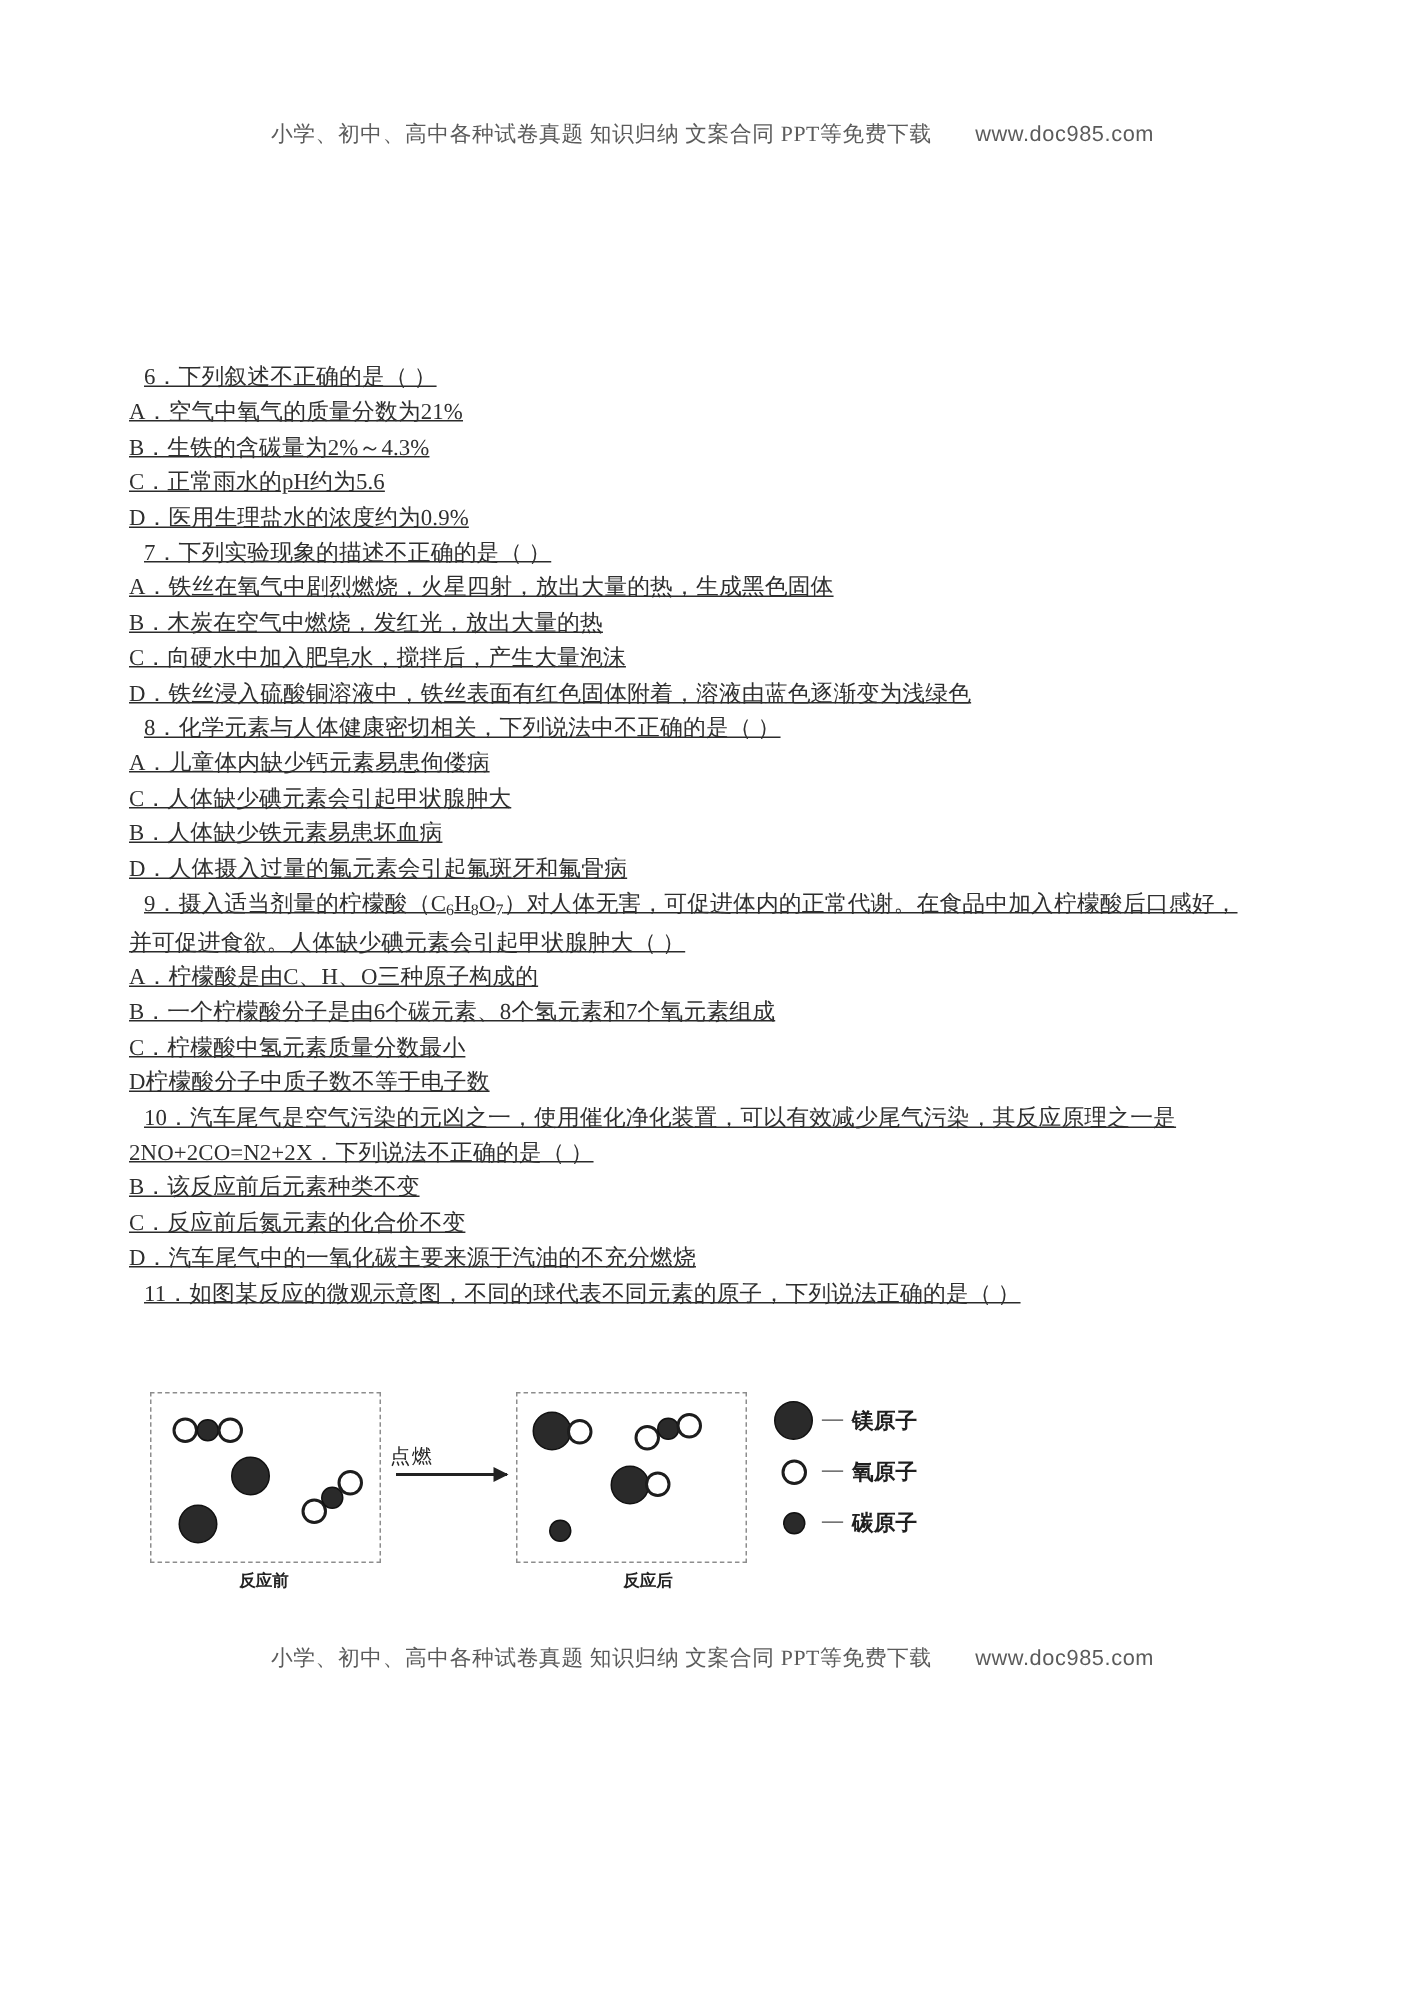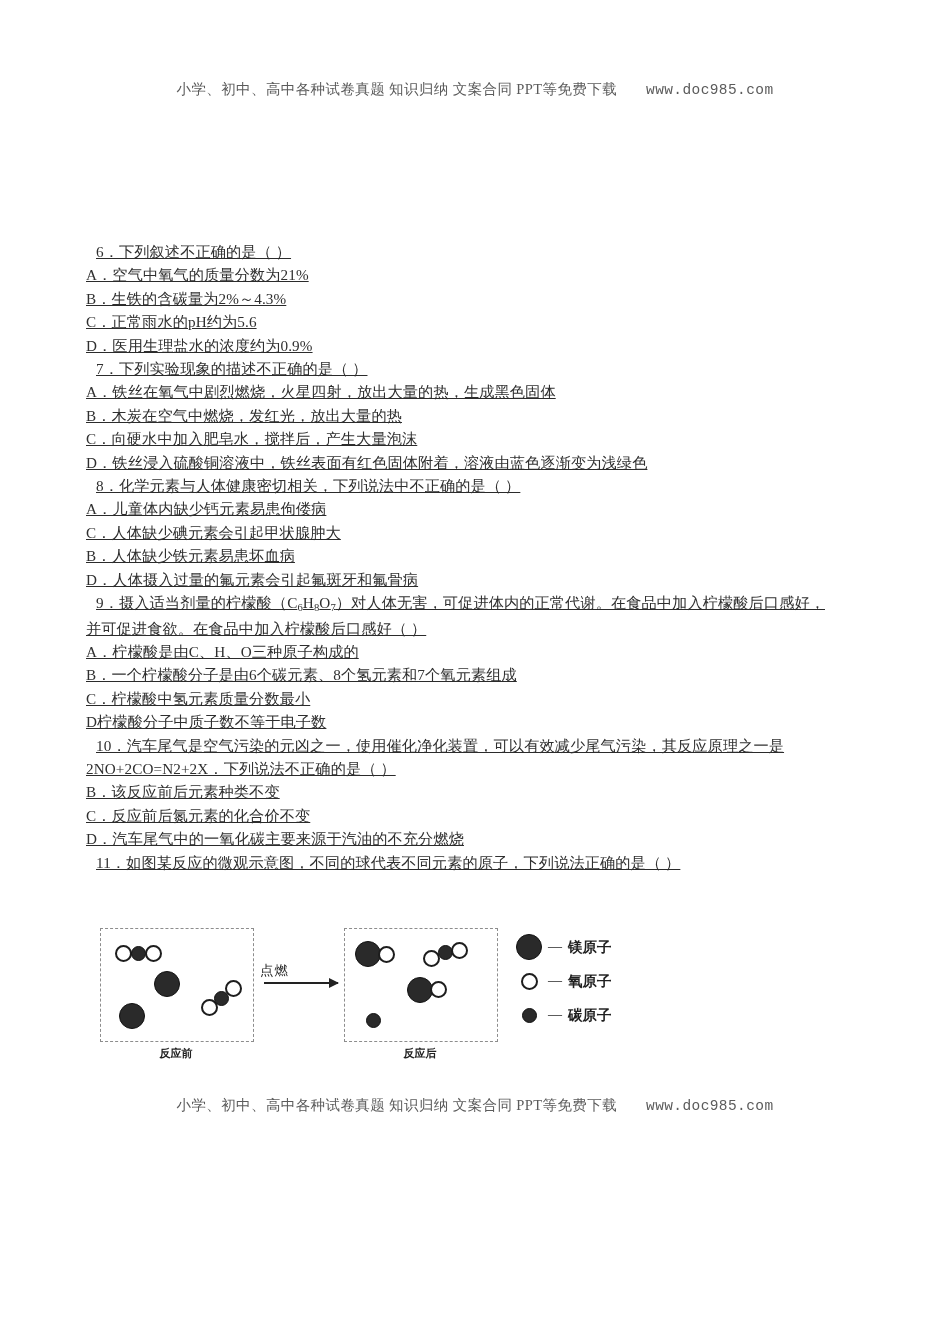--- a/index.html
+++ b/index.html
@@ -31,21 +31,21 @@
     width: 950px;
     text-align: center;
     font-family: "Liberation Serif", "DejaVu Serif", serif;
     font-size: 14.5px;
     color: #5b5b5b;
     letter-spacing: 0.4px;
     white-space: nowrap;
   }
   .watermark .wm-url {
     margin-left: 29px;
-    font-family: Liberation Mono, monospace;
+    font-family: Liberation Sans, sans-serif;
   }
   .watermark-top { top: 80px; }
   .watermark-bottom { top: 1096px; }
 
   
   .content {
     position: absolute;
     left: 84px;
     top: 240px;
     width: 800px;
@@ -144,21 +144,21 @@
   .box-caption {
     position: absolute;
     top: 118px;
     width: 152px;
     text-align: center;
     font-size: 11px;
     font-weight: bold;
     color: #222;
   }
   .box-caption.left  { left: 0px; }
-  .box-caption.right { left: 244px; text-align: center; }
+  .box-caption.right { left: 256px; text-align: center; }
 
   
   .legend {
     position: absolute;
     left: 414px;
     top: 2px;
     width: 150px;
   }
   .legend-row {
     display: flex;
@@ -206,21 +206,21 @@
     <div class="qline q-opt">C．向硬水中加入肥皂水，搅拌后，产生大量泡沫</div>
     <div class="qline q-opt">D．铁丝浸入硫酸铜溶液中，铁丝表面有红色固体附着，溶液由蓝色逐渐变为浅绿色</div>
 
     <div class="qline q-num">8．化学元素与人体健康密切相关，下列说法中不正确的是（      ）</div>
     <div class="qline q-opt">A．儿童体内缺少钙元素易患佝偻病</div>
     <div class="qline q-opt">C．人体缺少碘元素会引起甲状腺肿大</div>
     <div class="qline q-opt">B．人体缺少铁元素易患坏血病</div>
     <div class="qline q-opt">D．人体摄入过量的氟元素会引起氟斑牙和氟骨病</div>
 
     <div class="qline q-num"><span>9．摄入适当剂量的柠檬酸（C</span><sub>6</sub><span>H</span><sub>8</sub><span>O</span><sub>7</sub><span>）对人体无害，可促进体内的正常代谢。在食品中加入柠檬酸后口感好，</span></div>
-    <div class="qline q-stem-cont">并可促进食欲。在食品中加入柠檬酸后口感好（      ）</div>
+    <div class="qline q-stem-cont">并可促进食欲。人体缺少碘元素会引起甲状腺肿大（      ）</div>
     <div class="qline q-opt">A．柠檬酸是由C、H、O三种原子构成的</div>
     <div class="qline q-opt">B．一个柠檬酸分子是由6个碳元素、8个氢元素和7个氧元素组成</div>
     <div class="qline q-opt">C．柠檬酸中氢元素质量分数最小</div>
     <div class="qline q-opt">D柠檬酸分子中质子数不等于电子数</div>
 
     <div class="qline q-num">10．汽车尾气是空气污染的元凶之一，使用催化净化装置，可以有效减少尾气污染，其反应原理之一是</div>
     <div class="qline q-stem-cont">2NO+2CO=N2+2X．下列说法不正确的是（      ）</div>
     <div class="qline q-opt">B．该反应前后元素种类不变</div>
     <div class="qline q-opt">C．反应前后氮元素的化合价不变</div>
     <div class="qline q-opt">D．汽车尾气中的一氧化碳主要来源于汽油的不充分燃烧</div>

